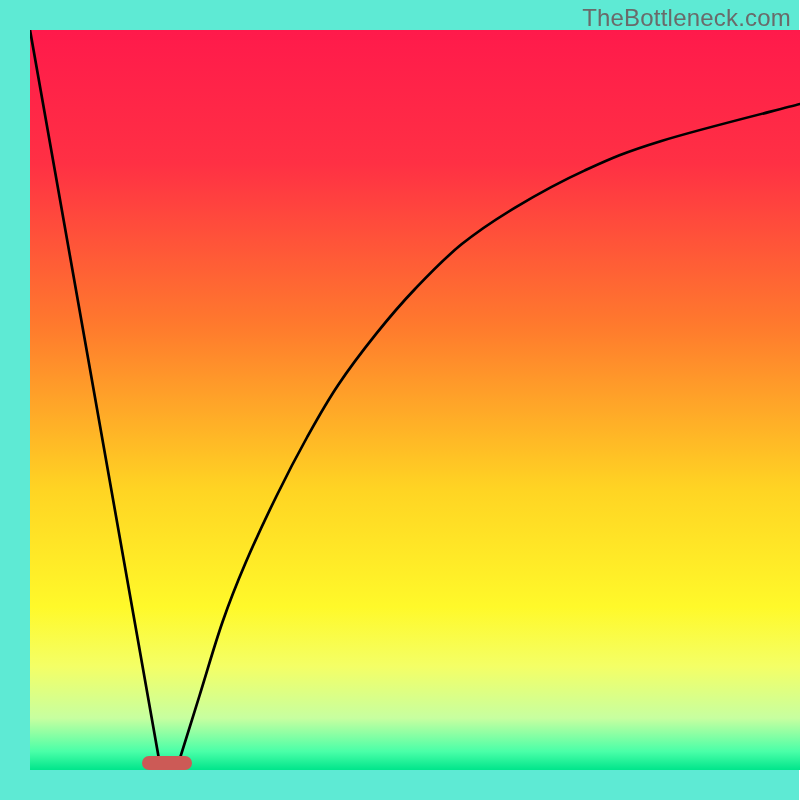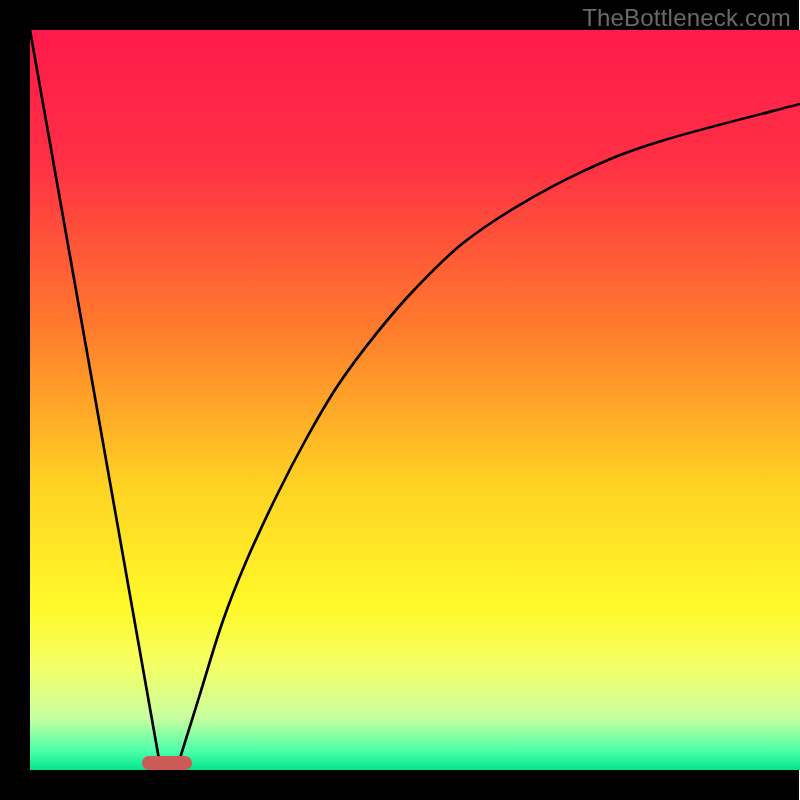--- a/index.html
+++ b/index.html
@@ -10,21 +10,21 @@
     overflow: hidden;
     background: #fff;
     font-family: Arial, Helvetica, sans-serif;
   }
   .frame {
     position: absolute;
     left: 0;
     top: 0;
     width: 799px;
     height: 800px;
-    background: #000000;
+    background: #5eead4;
   }
   .plot {
     position: absolute;
     left: 30px;
     top: 30px;
     width: 770px;
     height: 740px;
     overflow: hidden;
   }
   .gradient {

